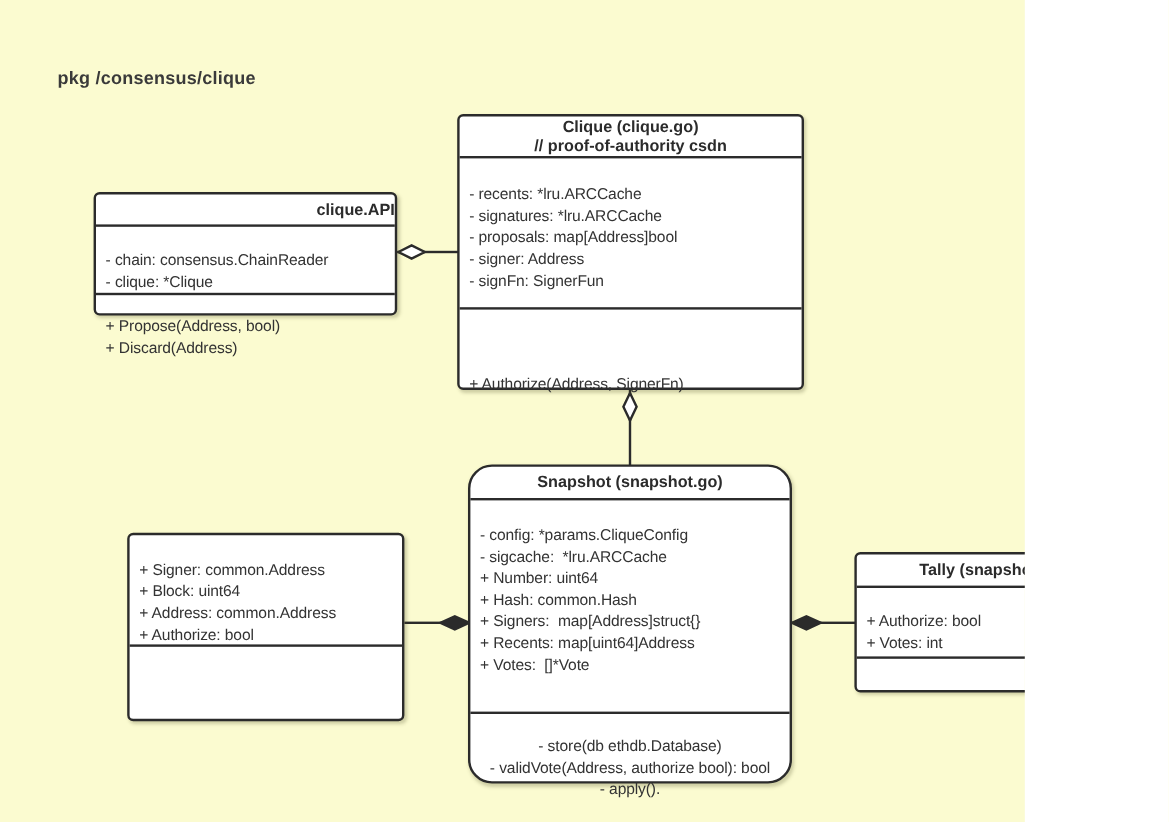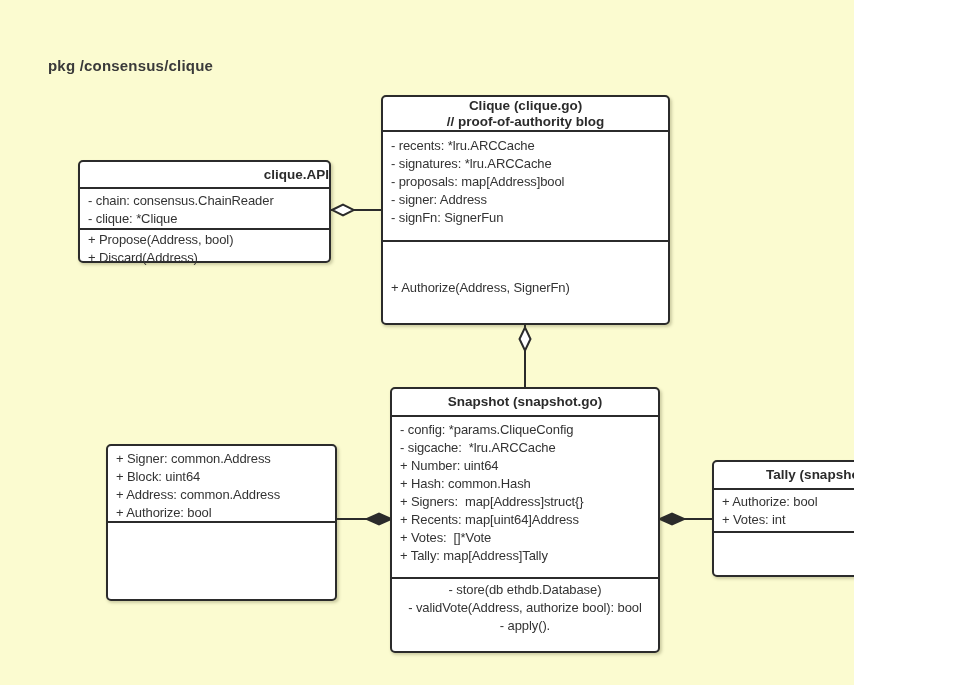--- a/index.html
+++ b/index.html
@@ -53,41 +53,42 @@
     color: #2b2b2b;
     text-align: center;
     display: flex;
     flex-direction: column;
     justify-content: center;
   }
   .box-header .hline-txt { line-height: 16px; }
   .box-section {
     border-bottom: 2px solid #2b2b2b;
     padding: 3px 8px 0 8px;
+    margin-top: 16px;
   }
   .box-section.last { border-bottom: none; }
   .uml-line {
     font-size: 13px;
     line-height: 18px;
     white-space: pre-wrap;
     letter-spacing: -0.1px;
   }
 
   
   #box-api      { left: 78px;  top: 160px; width: 253px; height: 103px; }
   #box-api      .box-header { height: 27px; text-align: right; }
   #box-api      .attrs   { height: 41px; }
   #box-api      .methods { height: 30px; padding-top: 1px; }
 
   #box-clique   { left: 381px; top: 95px;  width: 289px; height: 230px; }
   #box-clique   .box-header { height: 35px; }
   #box-clique   .attrs   { height: 110px; padding-top: 5px; }
   #box-clique   .methods { height: 81px; padding-top: 37px; }
 
-  #box-snapshot { left: 390px; top: 387px; width: 270px; height: 266px; }
+  #box-snapshot { left: 390px; top: 387px; width: 270px; height: 266px; border-radius: 20px; }
   #box-snapshot .box-header { height: 28px; }
   #box-snapshot .attrs   { height: 162px; padding-top: 4px; }
   #box-snapshot .methods { height: 72px; padding-top: 2px; text-align: center; }
 
   #box-vote     { left: 106px; top: 444px; width: 231px; height: 157px; }
   #box-vote     .box-header { height: 28px; }
   #box-vote     .attrs   { height: 77px; padding-top: 4px; }
   #box-vote     .methods { height: 48px; }
 
   #box-tally    { left: 712px; top: 460px; width: 231px; height: 117px; }
@@ -163,21 +164,21 @@
     </div>
     <div class="box-section methods last">
       <div class="uml-line">+ Propose(Address, bool)</div>
       <div class="uml-line">+ Discard(Address)</div>
     </div>
   </div>
 
   <div class="uml-box" id="box-clique">
     <div class="box-header">
       <div class="hline-txt">Clique (clique.go)</div>
-      <div class="hline-txt">// proof-of-authority blog</div>
+      <div class="hline-txt">// proof-of-authority csdn</div>
     </div>
     <div class="box-section attrs">
       <div class="uml-line">- recents: *lru.ARCCache</div>
       <div class="uml-line">- signatures: *lru.ARCCache</div>
       <div class="uml-line">- proposals: map[Address]bool</div>
       <div class="uml-line">- signer: Address</div>
       <div class="uml-line">- signFn: SignerFun</div>
     </div>
     <div class="box-section methods last">
       <div class="uml-line">+ Authorize(Address, SignerFn)</div>
@@ -189,21 +190,20 @@
       <div class="hline-txt">Snapshot (snapshot.go)</div>
     </div>
     <div class="box-section attrs">
       <div class="uml-line">- config: *params.CliqueConfig</div>
       <div class="uml-line">- sigcache:  *lru.ARCCache</div>
       <div class="uml-line">+ Number: uint64</div>
       <div class="uml-line">+ Hash: common.Hash</div>
       <div class="uml-line">+ Signers:  map[Address]struct{}</div>
       <div class="uml-line">+ Recents: map[uint64]Address</div>
       <div class="uml-line">+ Votes:  []*Vote</div>
-      <div class="uml-line">+ Tally: map[Address]Tally</div>
     </div>
     <div class="box-section methods last">
       <div class="uml-line">- store(db ethdb.Database)</div>
       <div class="uml-line">- validVote(Address, authorize bool): bool</div>
       <div class="uml-line">- apply().</div>
     </div>
   </div>
 
   <div class="uml-box" id="box-vote">
     <div class="box-section attrs">

